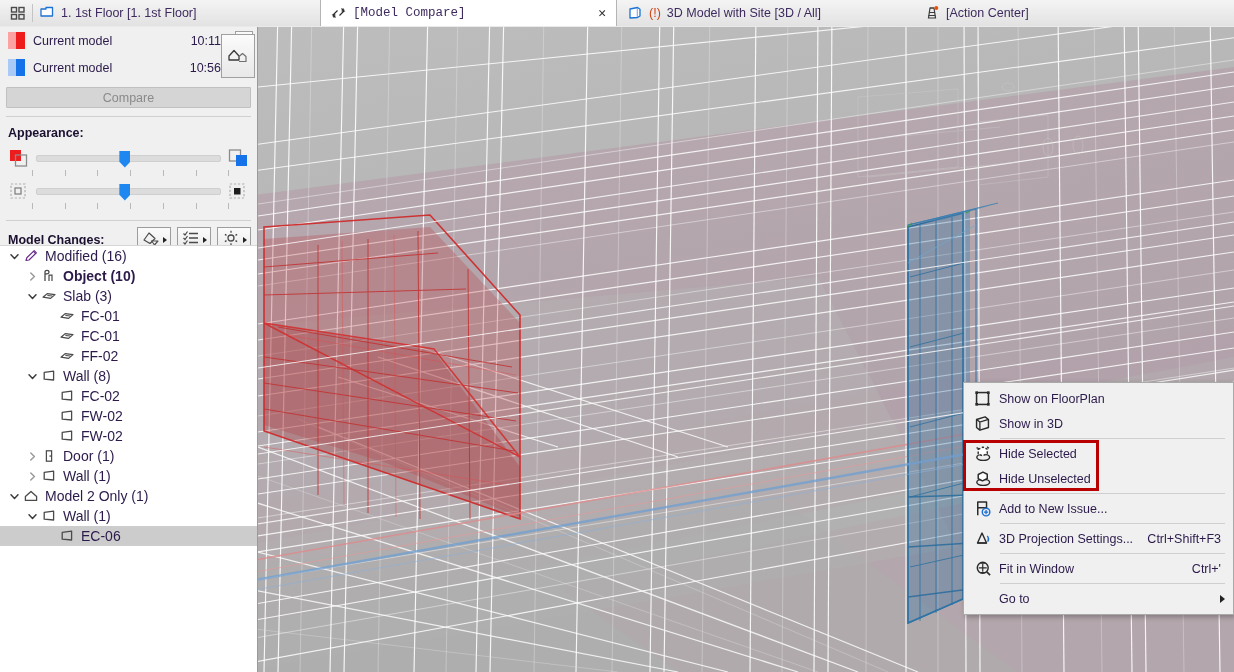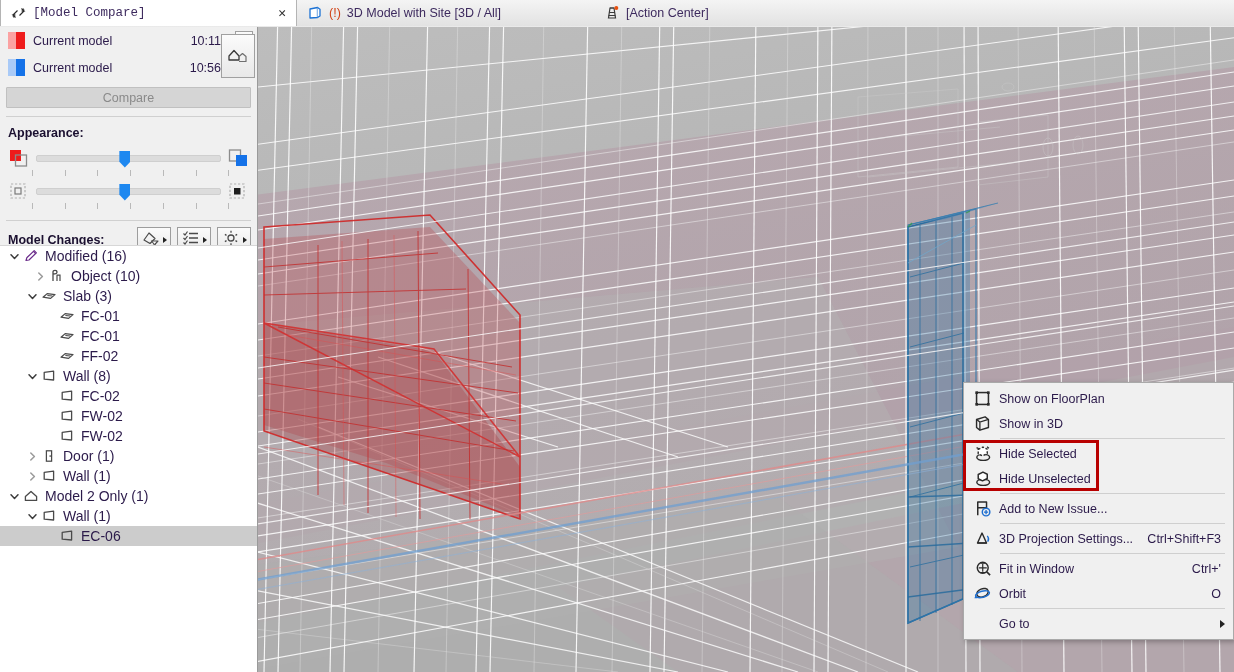--- a/index.html
+++ b/index.html
@@ -127,20 +127,37 @@
     position:absolute;left:963px;top:440px;width:136px;height:51px;
     border:3px solid #b80000;box-sizing:border-box;pointer-events:none;
   }
 </style>
 </head>
 <body>
 
 <div id="app">
 
   <div class="tabbar">
+    <div class="tab inactive" style="width:320px;box-sizing:border-box;">
+      <span class="tab-ico">
+        <svg width="16" height="16" viewBox="0 0 16 16">
+          <rect x="1.5" y="2.5" width="5" height="4.5" fill="none" stroke="#4a4a4a" stroke-width="1.4"></rect>
+          <rect x="9" y="2.5" width="5" height="4.5" fill="none" stroke="#4a4a4a" stroke-width="1.4"></rect>
+          <rect x="1.5" y="9.5" width="5" height="4.5" fill="none" stroke="#4a4a4a" stroke-width="1.4"></rect>
+          <rect x="9" y="9.5" width="5" height="4.5" fill="none" stroke="#4a4a4a" stroke-width="1.4"></rect>
+        </svg>
+      </span>
+      <span class="tab-sep" style="height:18px;"></span>
+      <span class="tab-ico">
+        <svg width="16" height="16" viewBox="0 0 16 16">
+          <path d="M2 11 L2 4 L7 4 L7 2.5 L13.5 2.5 L13.5 11 Z" fill="#ffffff" stroke="#1c72d4" stroke-width="1.3" stroke-linejoin="round"></path>
+        </svg>
+      </span>
+      <span>1. 1st Floor [1. 1st Floor]</span>
+    </div>
 
     <div class="tab active" style="width:297px;box-sizing:border-box;font-family:Liberation Mono, monospace;">
       <span class="tab-ico">
         <svg width="16" height="16" viewBox="0 0 16 16">
           <path d="M10.5 3.5 L13 6 L10.5 6 M13 6 L8.5 10.5" fill="none" stroke="#2b2b2b" stroke-width="1.2"></path>
           <path d="M4.5 12.5 L2 10 L4.5 10 M2 10 L6.5 5.5" fill="none" stroke="#2b2b2b" stroke-width="1.2"></path>
           <path d="M12.2 3.2 L13.6 4.6 L11.5 4.9 Z" fill="#2b2b2b"></path>
           <path d="M2.8 12.8 L1.4 11.4 L3.5 11.1 Z" fill="#2b2b2b"></path>
         </svg>
       </span>
@@ -308,21 +325,21 @@
             </svg>
           </span>
           <span class="ticon">
             <svg width="16" height="16" viewBox="0 0 16 16">
               <path d="M3 12.5 L3.8 9.8 L11.2 2.6 L13.4 4.8 L6 12 Z" fill="none" stroke="#6a2b8a" stroke-width="1.2" stroke-linejoin="round"></path>
               <path d="M10.4 3.4 L12.6 5.6" stroke="#6a2b8a" stroke-width="1.1"></path>
             </svg>
           </span>
           <span class="tlabel">Modified (16)</span>
         </div>
-        <div class="tnode" style="padding-left: 32px;">
+        <div class="tnode" style="padding-left: 24px; font-weight: bold;">
           <span class="tw">
             <svg width="11" height="11" viewBox="0 0 11 11">
               <path d="M3.8 2 L7.4 5.5 L3.8 9" fill="none" stroke="#9a9a9a" stroke-width="1.5" stroke-linecap="round" stroke-linejoin="round"></path>
             </svg>
           </span>
           <span class="ticon">
             <svg width="16" height="16" viewBox="0 0 16 16">
               <path d="M4 13 L4 4 Q4 2.4 6 2.4 Q8 2.4 8 4.2 Q8 5.6 6 5.8 L4 6" fill="none" stroke="#4a4a4a" stroke-width="1.3"></path>
               <path d="M8 13 L8 7.2 M11 13 L11 7.2 M7.5 7.2 L11.6 7.2" stroke="#4a4a4a" stroke-width="1.2"></path>
             </svg>
@@ -745,31 +762,20 @@
           <svg width="19" height="19" viewBox="0 0 16 16">
             <circle cx="8.2" cy="7.4" r="4.6" fill="none" stroke="#2b2b2b" stroke-width="1.2"></circle>
             <path d="M11.6 10.8 L14.4 13.6" stroke="#2b2b2b" stroke-width="1.4"></path>
             <path d="M8.2 4 L8.2 10.8 M4.8 7.4 L11.6 7.4" stroke="#2b2b2b" stroke-width="1"></path>
             <path d="M6.2 3.4 L10.2 3.4 M6.2 11.4 L10.2 11.4" stroke="#2b2b2b" stroke-width="1"></path>
           </svg>
         </span>
         <span class="mtxt">Fit in Window</span>
         <span class="mkey">Ctrl+'</span>
       </div>
-      <div class="mi">
-        <span class="mic">
-          <svg width="19" height="19" viewBox="0 0 16 16">
-            <ellipse cx="8" cy="7.4" rx="5" ry="3.4" transform="rotate(-22 8 7.4)" fill="none" stroke="#2b2b2b" stroke-width="1.2"></ellipse>
-            <ellipse cx="8" cy="8.6" rx="6" ry="2.6" transform="rotate(-14 8 8.6)" fill="none" stroke="#1f6fd0" stroke-width="1.2"></ellipse>
-            <path d="M2.6 9.8 L2 11.4 L3.6 11.4" fill="none" stroke="#1f6fd0" stroke-width="1.1"></path>
-          </svg>
-        </span>
-        <span class="mtxt">Orbit</span>
-        <span class="mkey">O</span>
-      </div>
       <div class="msep"></div>
       <div class="mi">
         <span class="mic"></span>
         <span class="mtxt">Go to</span>
         <span class="msub"></span>
       </div>
     </div>
   <div class="hi-box" style="border-color: rgb(184, 0, 0);"></div>
 
 </div>

